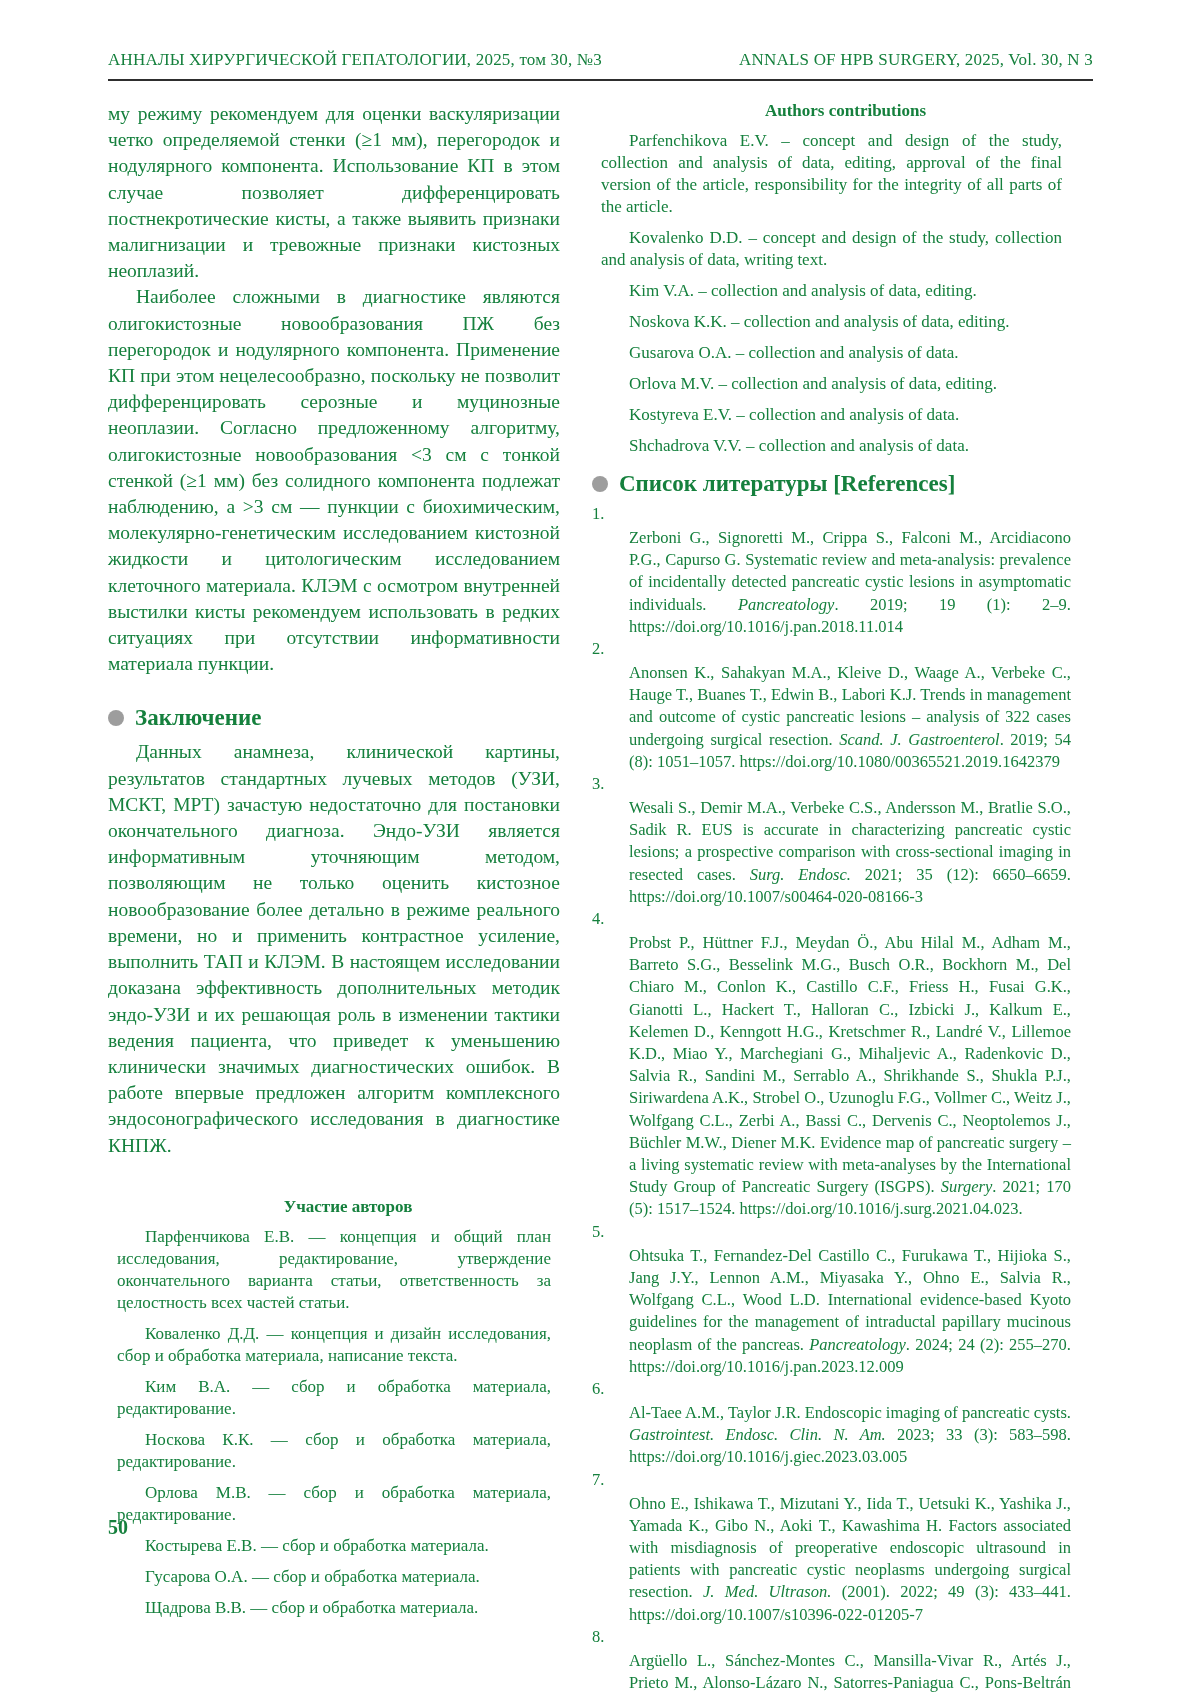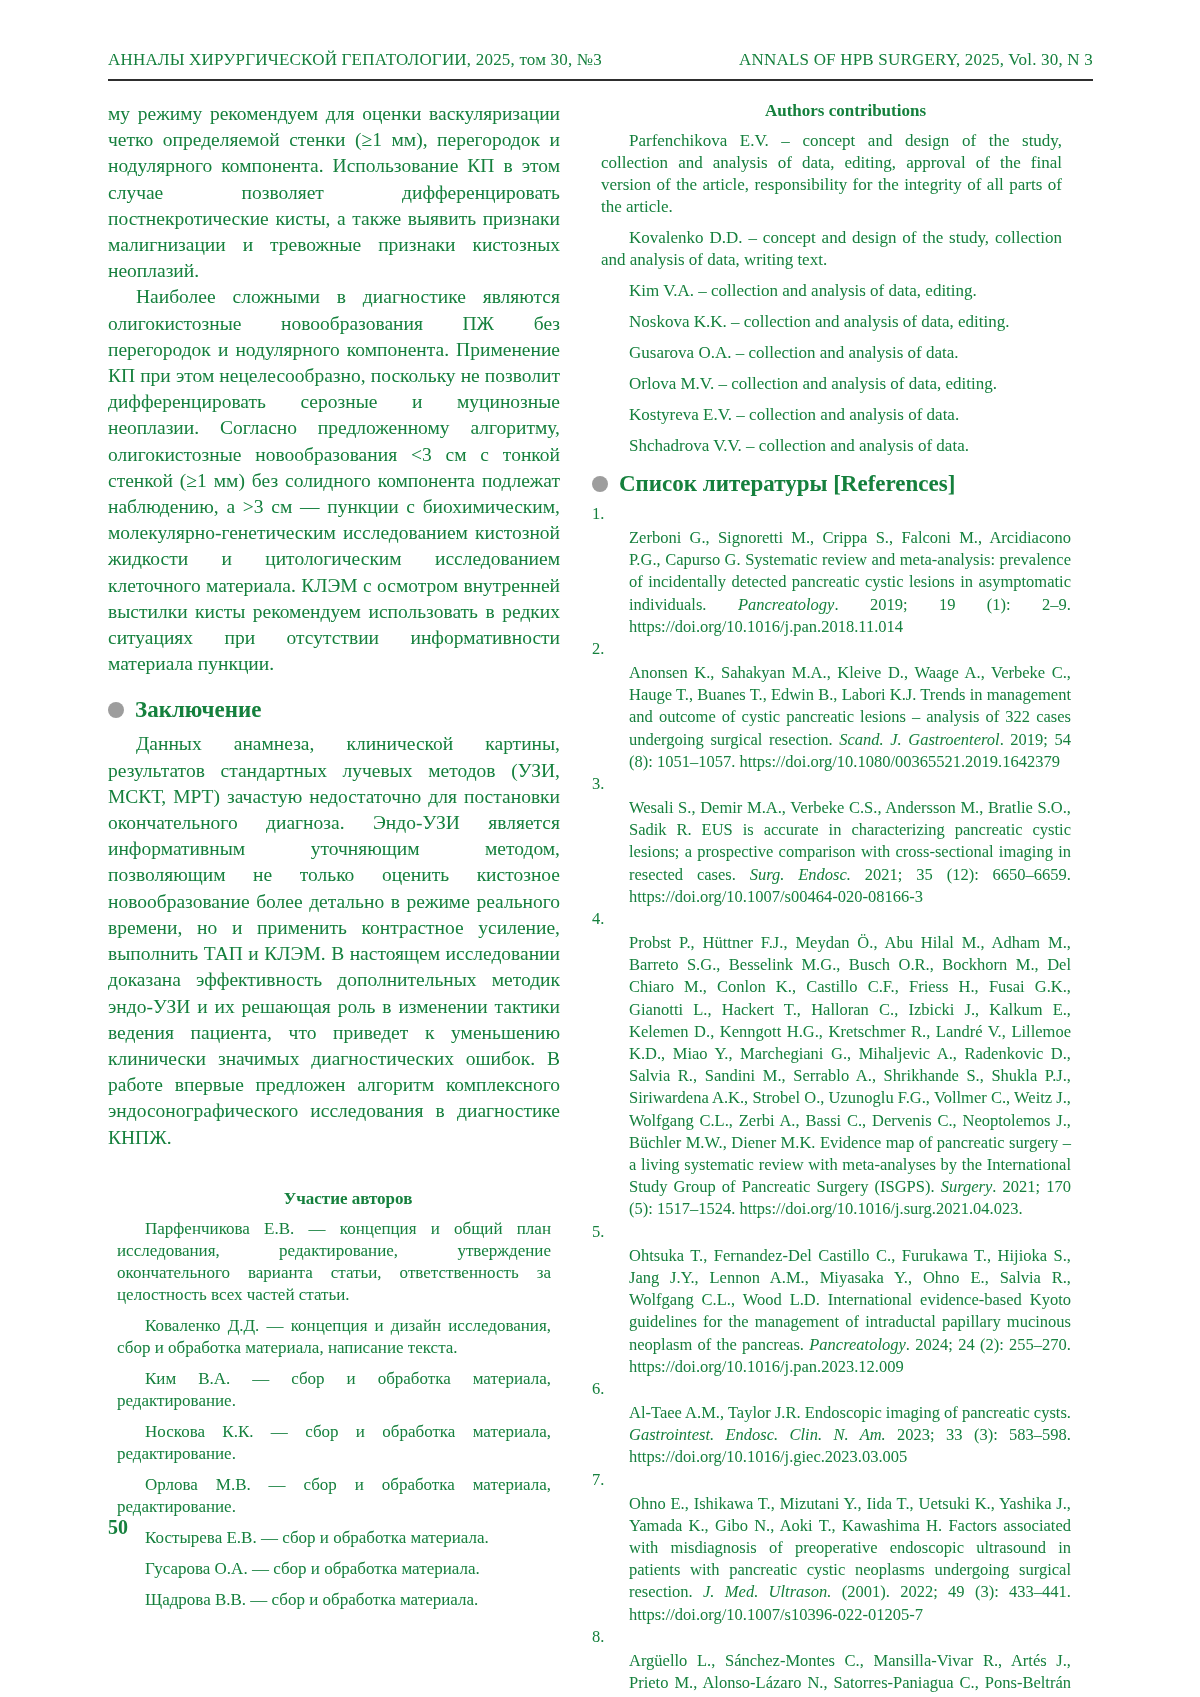--- a/index.html
+++ b/index.html
@@ -25,21 +25,21 @@
 
   .body-text {
     font-size:19.5px; line-height:26.2px;
     text-align:justify; margin:0; text-indent:28px;
   }
   .body-text.no-indent { text-indent:0; }
 
   .section-heading {
     display:flex; align-items:center;
     font-size:23px; font-weight:bold;
-    margin:20px 0 8px 0;
+    margin:28px 0 8px 0;
   }
   .bullet {
     display:inline-block; width:16px; height:16px; border-radius:50%;
     background:#9d9d9d; margin-right:11px; flex:none;
   }
 
   .sub-heading {
     font-size:17px; font-weight:bold;
     margin:38px 0 0 0; text-indent:28px;text-align:center;
   }

